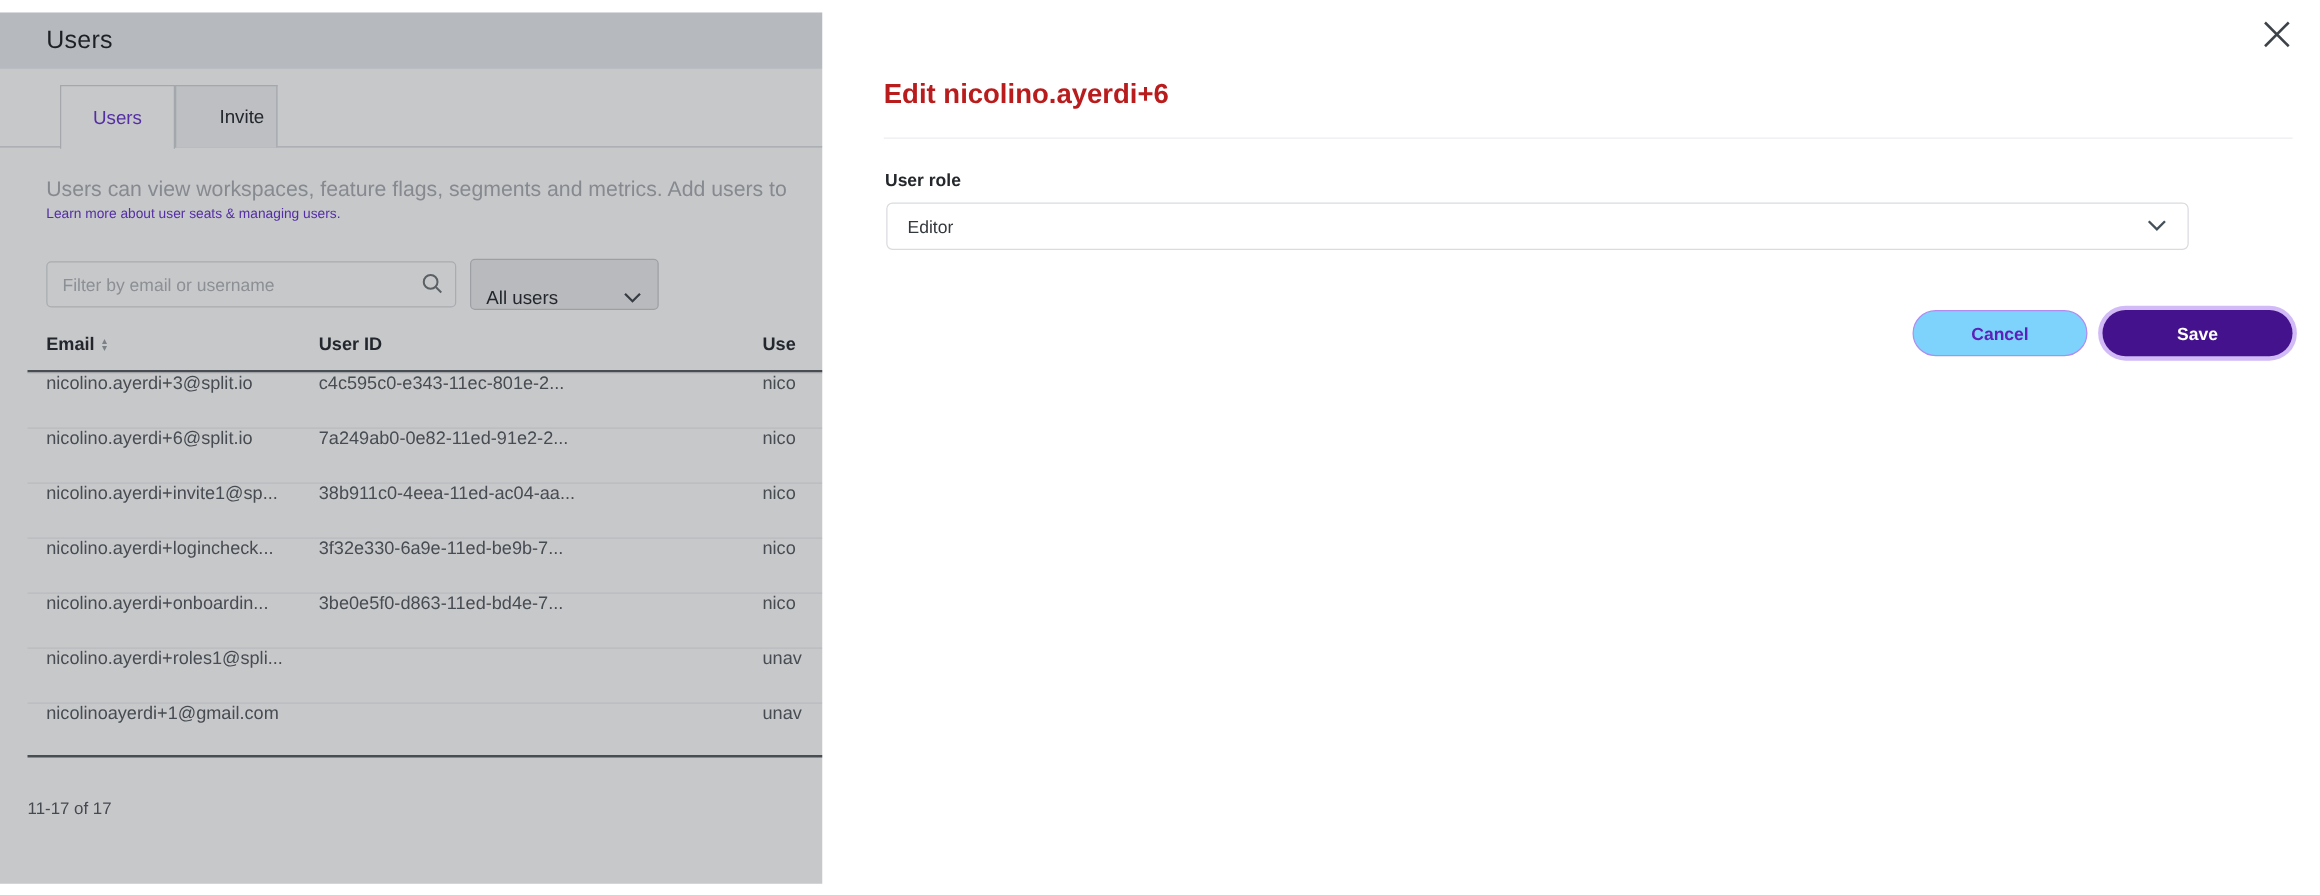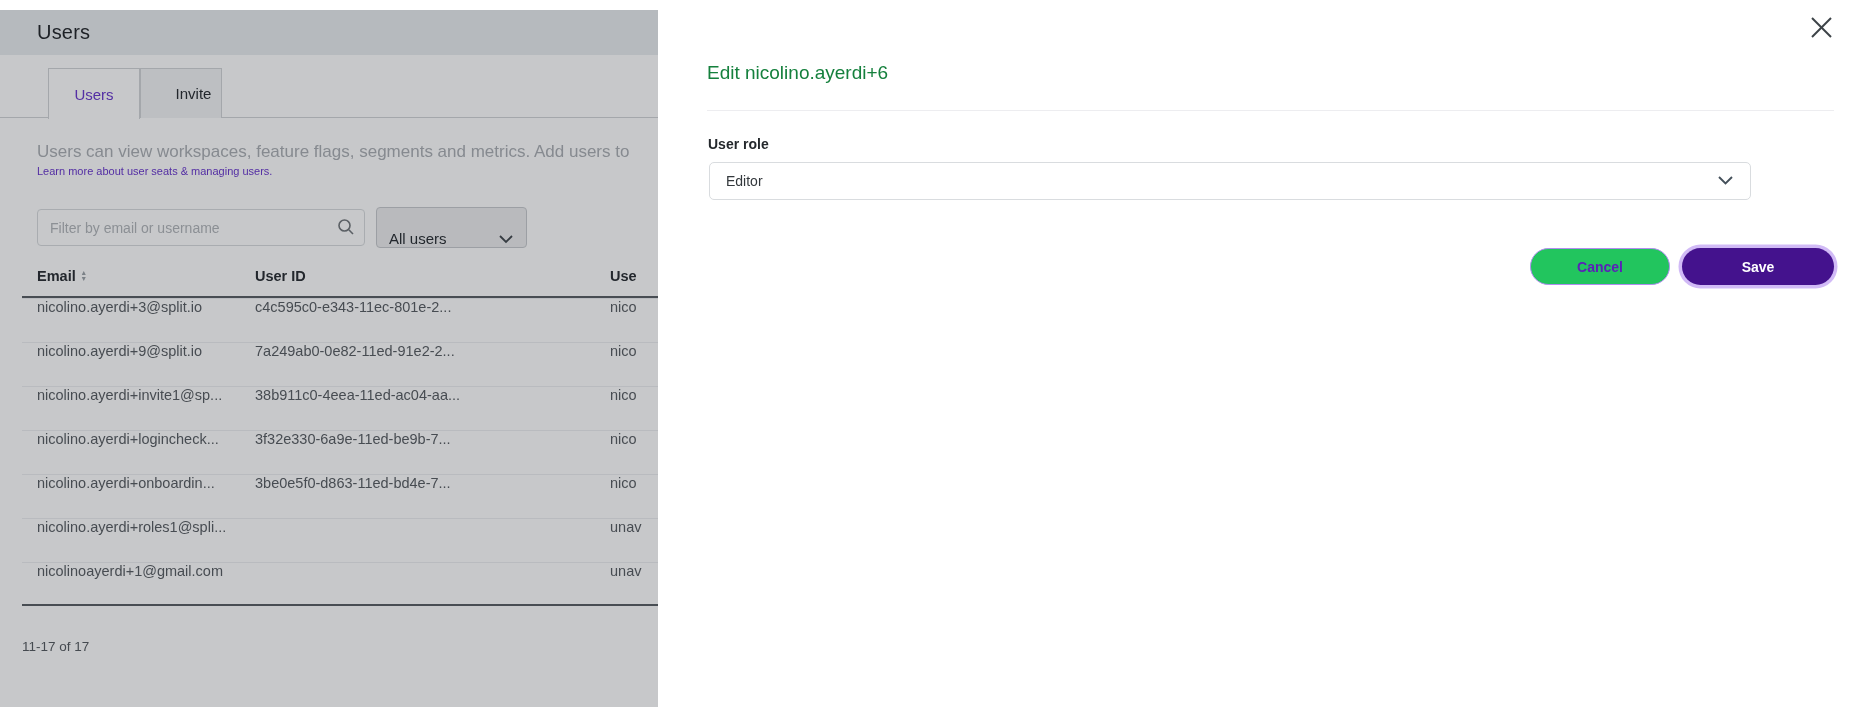--- a/index.html
+++ b/index.html
@@ -49,30 +49,30 @@
   .pagination { position:absolute; left:22px; top:629px; font-size:13.5px; color:#52575c; }
 
   
   .scrim { position:absolute; left:0; top:10px; width:658px; height:697px;
     background:rgba(30,37,43,0.25); z-index:5; }
 
   
   .modal { position:absolute; left:658px; top:0; width:1198px; height:716px; background:#ffffff; z-index:10; }
   .close-btn { position:absolute; top:13px; right:21px; width:28px; height:28px; display:flex;
     align-items:center; justify-content:center; cursor:pointer; background:none; border:none; }
-  .modal-title { position:absolute; left:49px; top:62px; font-size:19px; font-weight:normal; color:#15803d; }
+  .modal-title { position:absolute; left:49px; top:62px; font-size:22px; font-weight:bold; color:#b91c1c; }
   .modal-divider { position:absolute; left:49px; right:22px; top:110px; height:1px; background:#ededf0; }
   .role-label { position:absolute; left:50px; top:136px; font-size:14px; font-weight:bold; color:#24282c; }
   .role-select { position:absolute; left:51px; top:162px; width:1042px; height:38px; border:1px solid #d9dcdf;
     border-radius:5px; background:#fff; display:flex; align-items:center; padding:0 16px;
     font-size:14px; color:#33383c; cursor:pointer;justify-content:center; }
   .role-select .chev { margin-left:auto; }
   .modal-actions { position:absolute; top:248px; right:22px; display:flex; gap:12px; }
   .btn { height:37px; border-radius:19px; font-size:14px; font-weight:bold; font-family:inherit; cursor:pointer; }
-  .btn-cancel { width:140px; background:#22c55e; border:1.5px solid #b18cf0; color:#5b21b8; }
+  .btn-cancel { width:140px; background:#7dd3fc; border:1.5px solid #b18cf0; color:#5b21b8; }
   .btn-save { width:152px; background:#44128d; border:none; color:#ffffff;
     box-shadow:0 0 0 3.5px rgba(152,102,235,0.45); }
 </style>
 </head>
 <body>
 
 <div class="app-left">
 
   <div class="app-header">
     <h1>Users</h1>
@@ -116,21 +116,21 @@
       <div class="th th-uid">User ID</div>
       <div class="th th-uname">Use</div>
     </div>
 
     <div class="trow">
       <div class="td-email">nicolino.ayerdi+3@split.io</div>
       <div class="td-uid">c4c595c0-e343-11ec-801e-2...</div>
       <div class="td-uname">nico</div>
     </div>
     <div class="trow">
-      <div class="td-email">nicolino.ayerdi+9@split.io</div>
+      <div class="td-email">nicolino.ayerdi+6@split.io</div>
       <div class="td-uid">7a249ab0-0e82-11ed-91e2-2...</div>
       <div class="td-uname">nico</div>
     </div>
     <div class="trow">
       <div class="td-email">nicolino.ayerdi+invite1@sp...</div>
       <div class="td-uid">38b911c0-4eea-11ed-ac04-aa...</div>
       <div class="td-uname">nico</div>
     </div>
     <div class="trow">
       <div class="td-email">nicolino.ayerdi+logincheck...</div>

